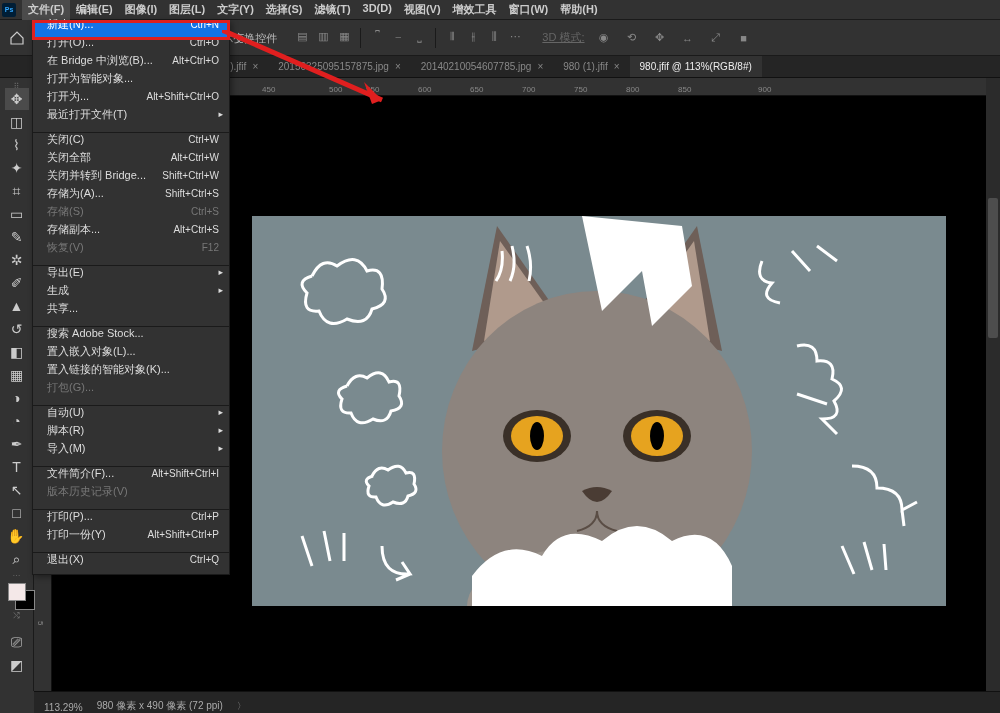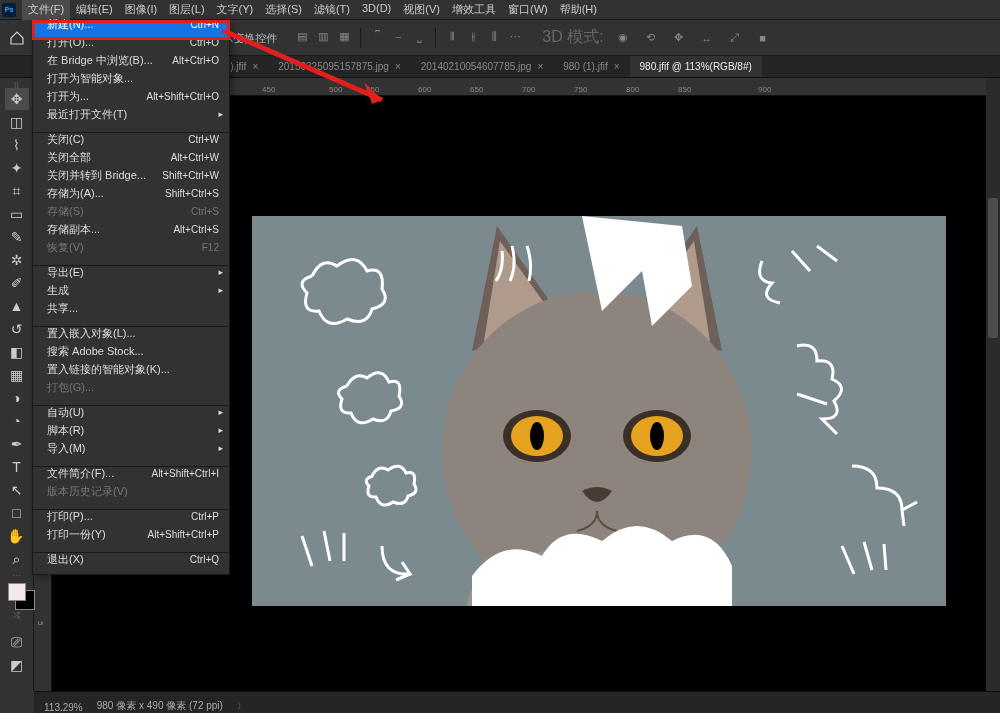--- a/index.html
+++ b/index.html
@@ -11,21 +11,21 @@
 .menu-item.active { background: #4b4b4b; }
 
 .options-bar { height: 36px; background: #323232; display: flex; align-items: center; padding-left: 6px; gap: 8px; border-bottom: 1px solid #1a1a1a; position: relative; z-index: 0; }
 .home-btn { width: 22px; height: 22px; display: flex; align-items: center; justify-content: center; }
 .opt-icon { width: 20px; height: 20px; border: 1px solid #555; border-radius: 2px; display: flex; align-items: center; justify-content: center; font-size: 10px; }
 .opt-label { font-size: 11px; color: #bbb; }
 .checkbox { width: 12px; height: 12px; border: 1px solid #666; display: inline-block; margin-right: 4px; }
 .align-group { display: flex; gap: 3px; margin-left: 8px; }
 .align-btn { width: 18px; height: 18px; display: flex; align-items: center; justify-content: center; color: #888; }
 .divider { width: 1px; height: 20px; background: #1a1a1a; margin: 0 4px; }
-.mode-label { color: #666; font-size: 16px; margin-left: 10px; }
+.mode-label { color: #666; font-size: 11px; margin-left: 10px; text-decoration: underline; }
 .small-icon-btn { width: 18px; height: 18px; color: #888; display: flex; align-items: center; justify-content: center; margin-left: 2px; cursor: pointer; }
 
 .tab-bar { height: 22px; background: #252525; display: flex; align-items: center; border-bottom: 1px solid #111; overflow: hidden; padding-left: 36px; }
 .doc-tab { height: 22px; padding: 0 10px; display: flex; align-items: center; gap: 6px; color: #888; font-size: 10px; cursor: default; white-space: nowrap; }
 .doc-tab.active { background: #323232; color: #eee; }
 .tab-close { font-size: 10px; color: #888; }
 
 .main-area { display: flex; height: calc(100% - 100px); position: relative; }
 .toolbox { width: 34px; background: #323232; display: flex; flex-direction: column; align-items: center; padding-top: 4px; border-right: 1px solid #1a1a1a; position: relative; z-index: 1; }
 .tool { width: 24px; height: 22px; display: flex; align-items: center; justify-content: center; color: #ccc; font-size: 14px; margin-bottom: 1px; }
@@ -68,21 +68,21 @@
 .status-bar { position: absolute; bottom: 0; left: 34px; height: 22px; display: flex; align-items: flex-end; padding: 0 10px; background: #252525; font-size: 10px; color: #aaa; gap: 14px; width: calc(100% - 34px); border-top: 1px solid #111; }
 .status-arrow { font-size: 9px; color: #888; }
 .scroll-v { position: absolute; right: 0; top: 78px; bottom: 22px; width: 14px; background: #2b2b2b; }
 .scroll-thumb { position: absolute; left: 2px; right: 2px; top: 120px; height: 140px; background: #4d4d4d; border-radius: 2px; }
 </style>
 </head>
 <body>
 
 <div class="topbar">
   <div class="ps-icon">Ps</div>
-  <div id="menubar-items" style="display: flex;">
+  <div id="menubar-items" style="display: flex; font-weight: bold;">
       <div class="menu-item active">文件(F)</div>
       <div class="menu-item">编辑(E)</div>
       <div class="menu-item">图像(I)</div>
       <div class="menu-item">图层(L)</div>
       <div class="menu-item">文字(Y)</div>
       <div class="menu-item">选择(S)</div>
       <div class="menu-item">滤镜(T)</div>
       <div class="menu-item">3D(D)</div>
       <div class="menu-item">视图(V)</div>
       <div class="menu-item">增效工具</div>
@@ -313,24 +313,24 @@
     </div>
     <div class="fm-item">
       <span>生成</span>
       <span class="fm-arrow">▸</span>
     </div>
     <div class="fm-item">
       <span>共享...</span>
     </div>
     <div class="fm-sep"></div>
     <div class="fm-item">
+      <span>搜索 Adobe Stock...</span>
+    </div>
+    <div class="fm-item">
       <span>置入嵌入对象(L)...</span>
-    </div>
-    <div class="fm-item">
-      <span>搜索 Adobe Stock...</span>
     </div>
     <div class="fm-item">
       <span>置入链接的智能对象(K)...</span>
     </div>
     <div class="fm-item disabled">
       <span>打包(G)...</span>
     </div>
     <div class="fm-sep"></div>
     <div class="fm-item">
       <span>自动(U)</span>

